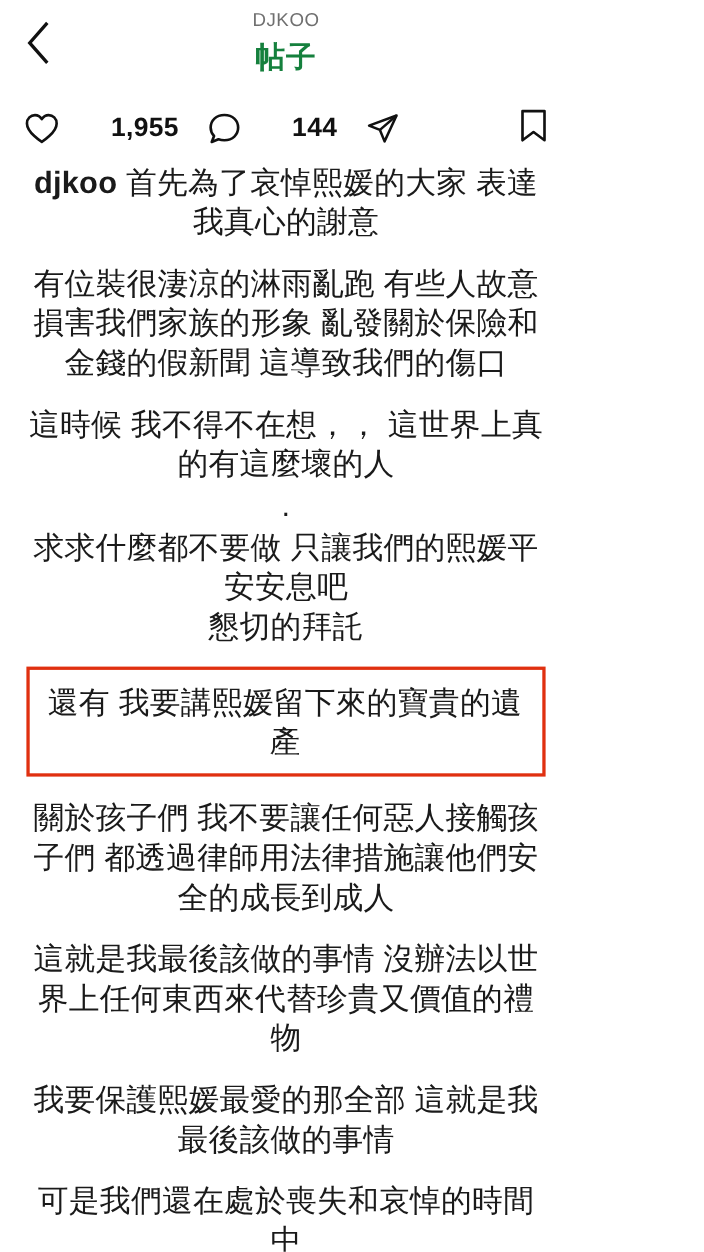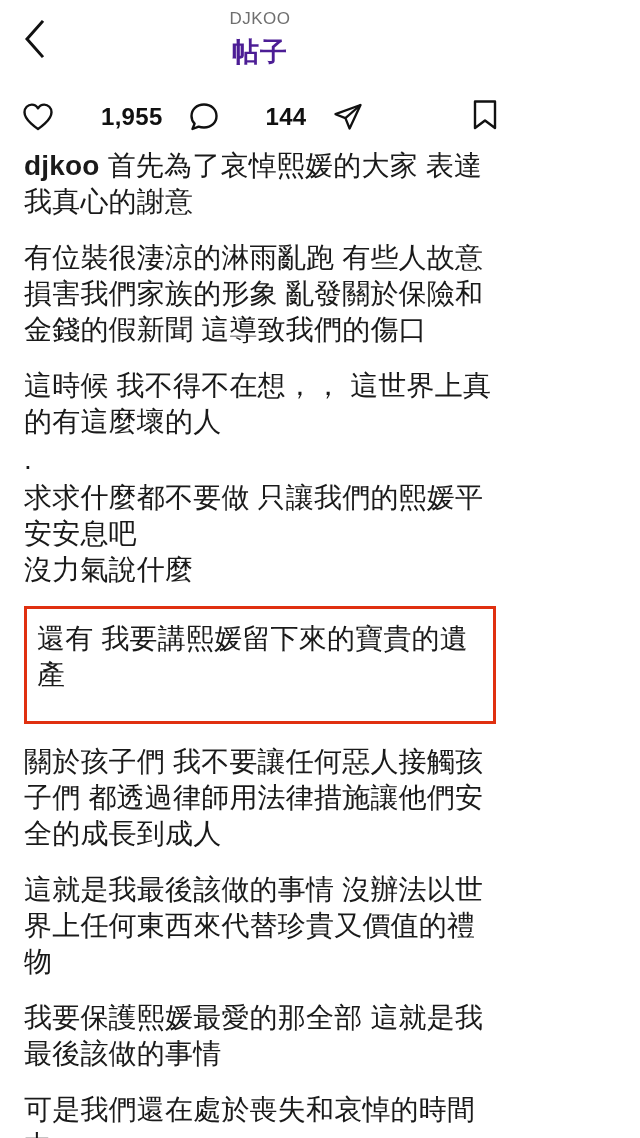--- a/index.html
+++ b/index.html
@@ -13,20 +13,21 @@
     font-family: "Liberation Sans", sans-serif;
     color: #111111;
     overflow: hidden;
   }
   .screen {
     position: relative;
     width: 520px;
     height: 1138px;
     background: #ffffff;
     box-sizing: border-box;
+    text-align: center;
   }
 
   
   .header {
     position: relative;
     height: 86px;
     display: flex;
     align-items: flex-start;
     justify-content: center;
     padding-top: 6px;
@@ -53,21 +54,21 @@
   .header-sub {
     font-size: 17px;
     letter-spacing: 0.5px;
     color: #6f6f6f;
     line-height: 22px;
     padding-top: 2px;
   }
   .header-title {
     font-size: 27px;
     font-weight: bold;
-    color: #4c1d95;
+    color: #15803d;
     line-height: 36px;
     letter-spacing: 1px;
     margin-top: 4px;
   }
 
   
   .action-bar {
     position: relative;
     height: 62px;
     display: flex;
@@ -121,21 +122,21 @@
   }
   .para {
     margin-top: 20px;
   }
   .para-tight {
     margin-top: 2px;
   }
   .highlight-box {
     margin: 18px 0 0 0;
     border: 3px solid #e03010;
-    padding: 12px 12px 28px 10px;
+    padding: 12px 12px 10px 10px;
     box-sizing: border-box;
   }
   .highlight-box .cap-line { margin: 0; }
   .highlight-box .para { margin-top: 20px; }
 </style>
 </head>
 <body>
 
 <div class="screen">
 
@@ -194,21 +195,21 @@
 
     <div class="cap-line">
       <span class="username">djkoo</span><span>首先為了哀悼熙媛的大家  表達我真心的謝意</span>
     </div>
 
     <div class="cap-line para">有位裝很淒涼的淋雨亂跑  有些人故意損害我們家族的形象  亂發關於保險和金錢的假新聞  這導致我們的傷口</div>
     <div class="cap-line para">這時候  我不得不在想，，  這世界上真的有這麼壞的人</div>
     <div class="cap-line para-tight">.</div>
 
     <div class="cap-line para-tight">求求什麼都不要做  只讓我們的熙媛平安安息吧</div>
-    <div class="cap-line">沒力氣說什麼</div>
+    <div class="cap-line">懇切的拜託</div>
 
     <div class="highlight-box">
       <div class="cap-line">還有  我要講熙媛留下來的寶貴的遺產</div>
     </div>
 
     <div class="cap-line para">關於孩子們  我不要讓任何惡人接觸孩子們  都透過律師用法律措施讓他們安全的成長到成人</div>
     <div class="cap-line para">這就是我最後該做的事情  沒辦法以世界上任何東西來代替珍貴又價值的禮物</div>
     <div class="cap-line para">我要保護熙媛最愛的那全部  這就是我最後該做的事情</div>
     <div class="cap-line para">可是我們還在處於喪失和哀悼的時間中</div>
     <div class="cap-line para">熙媛永遠的愛  俊俊  敬上</div>

